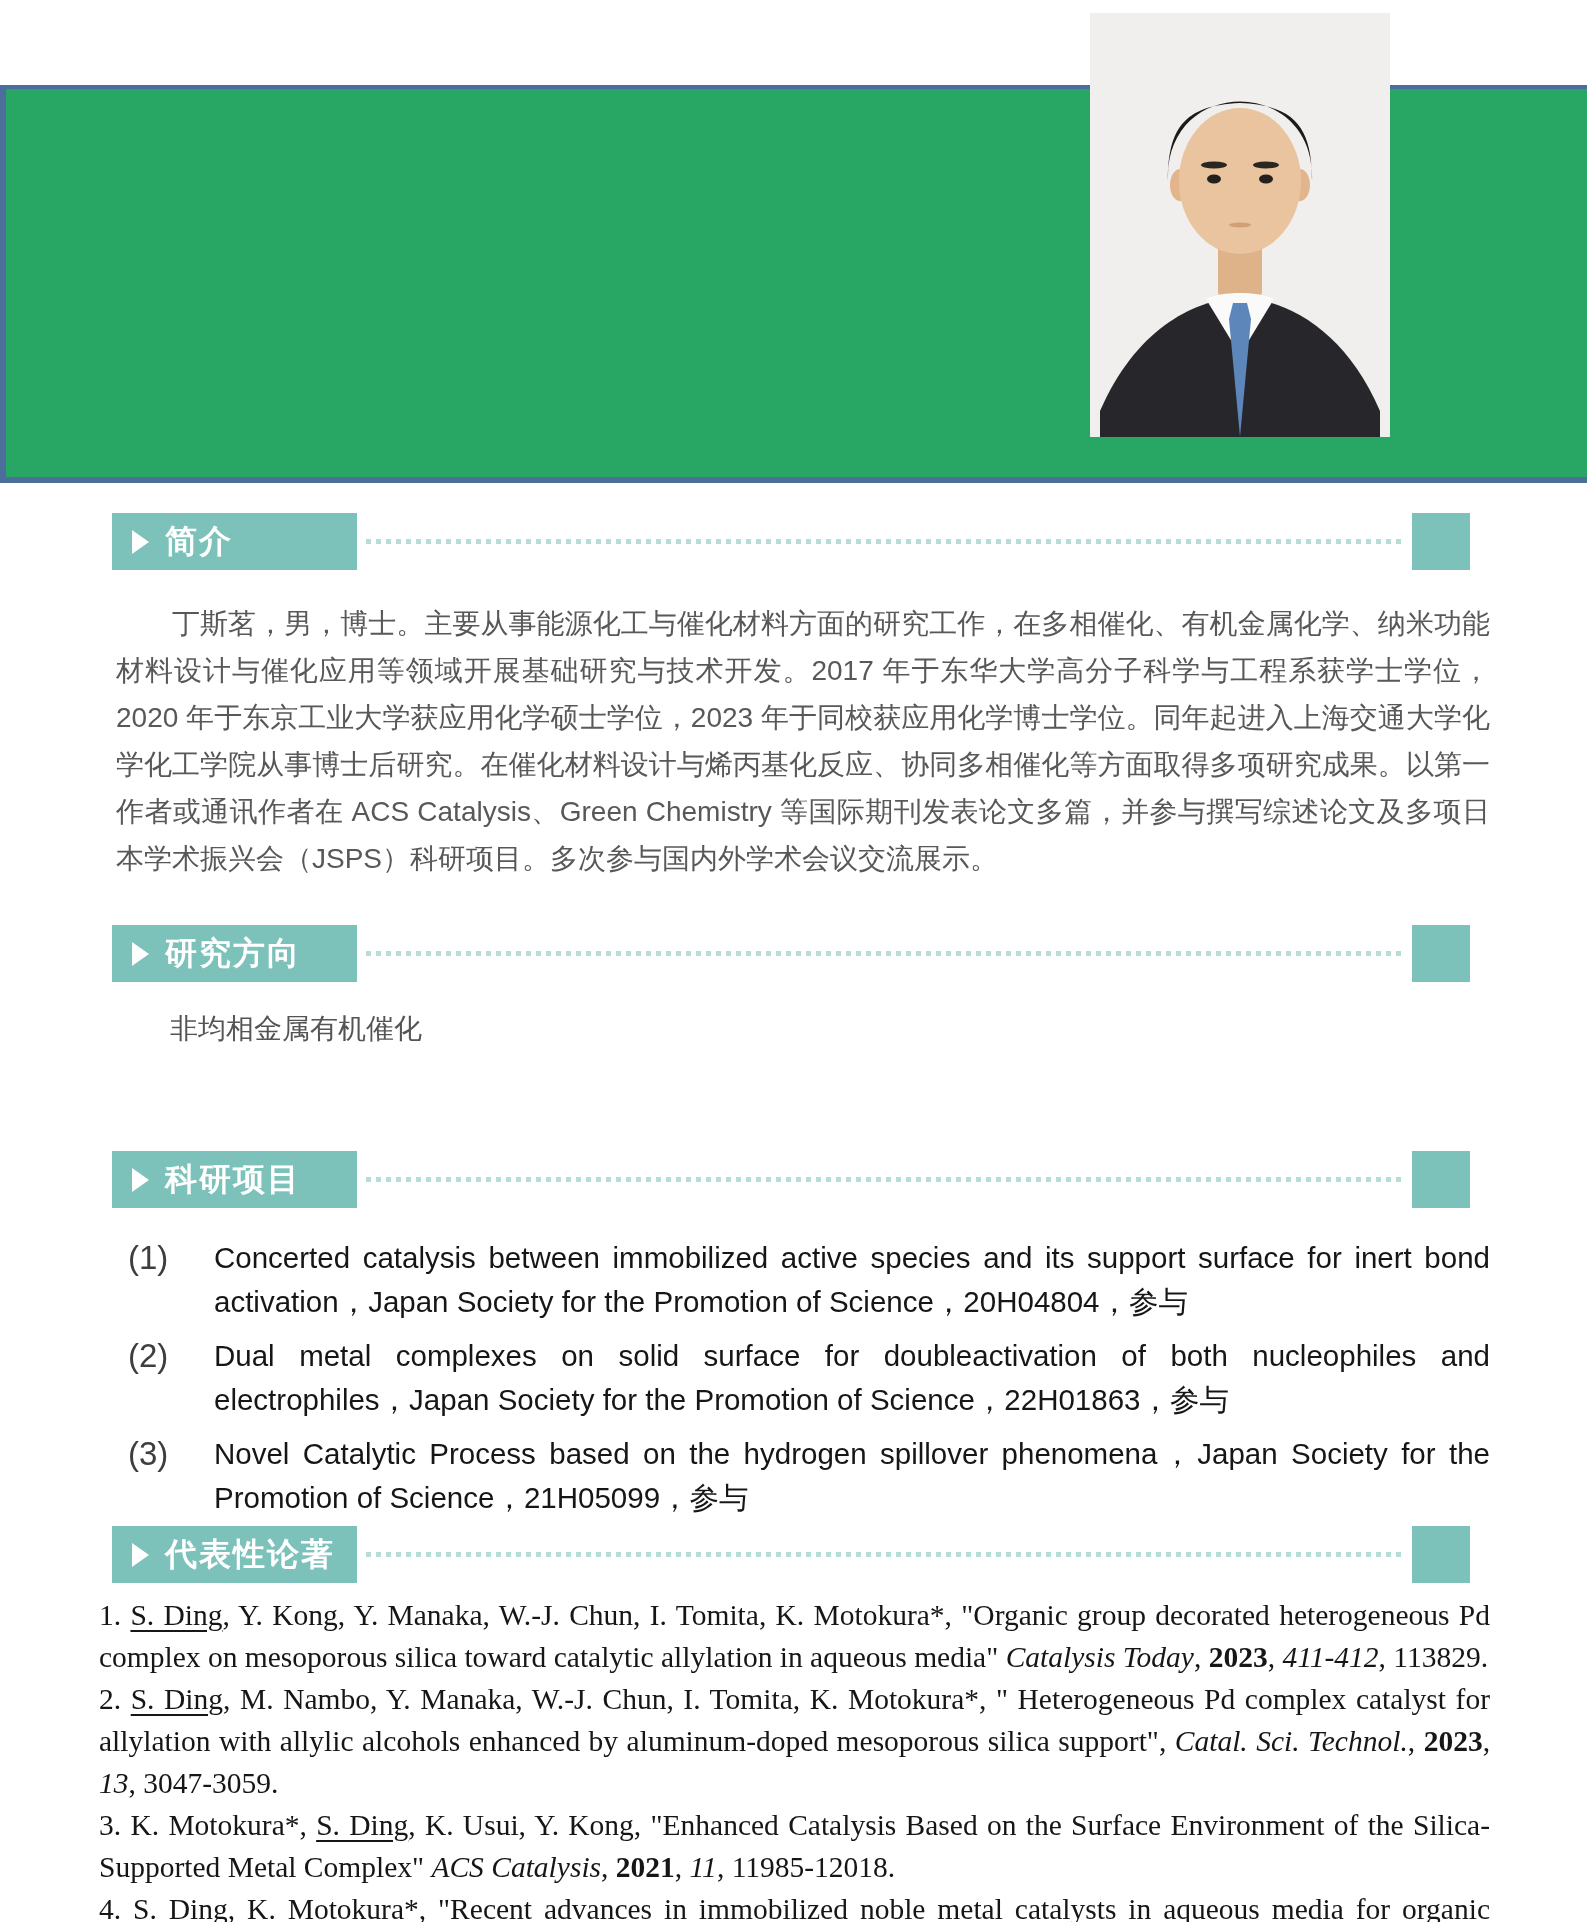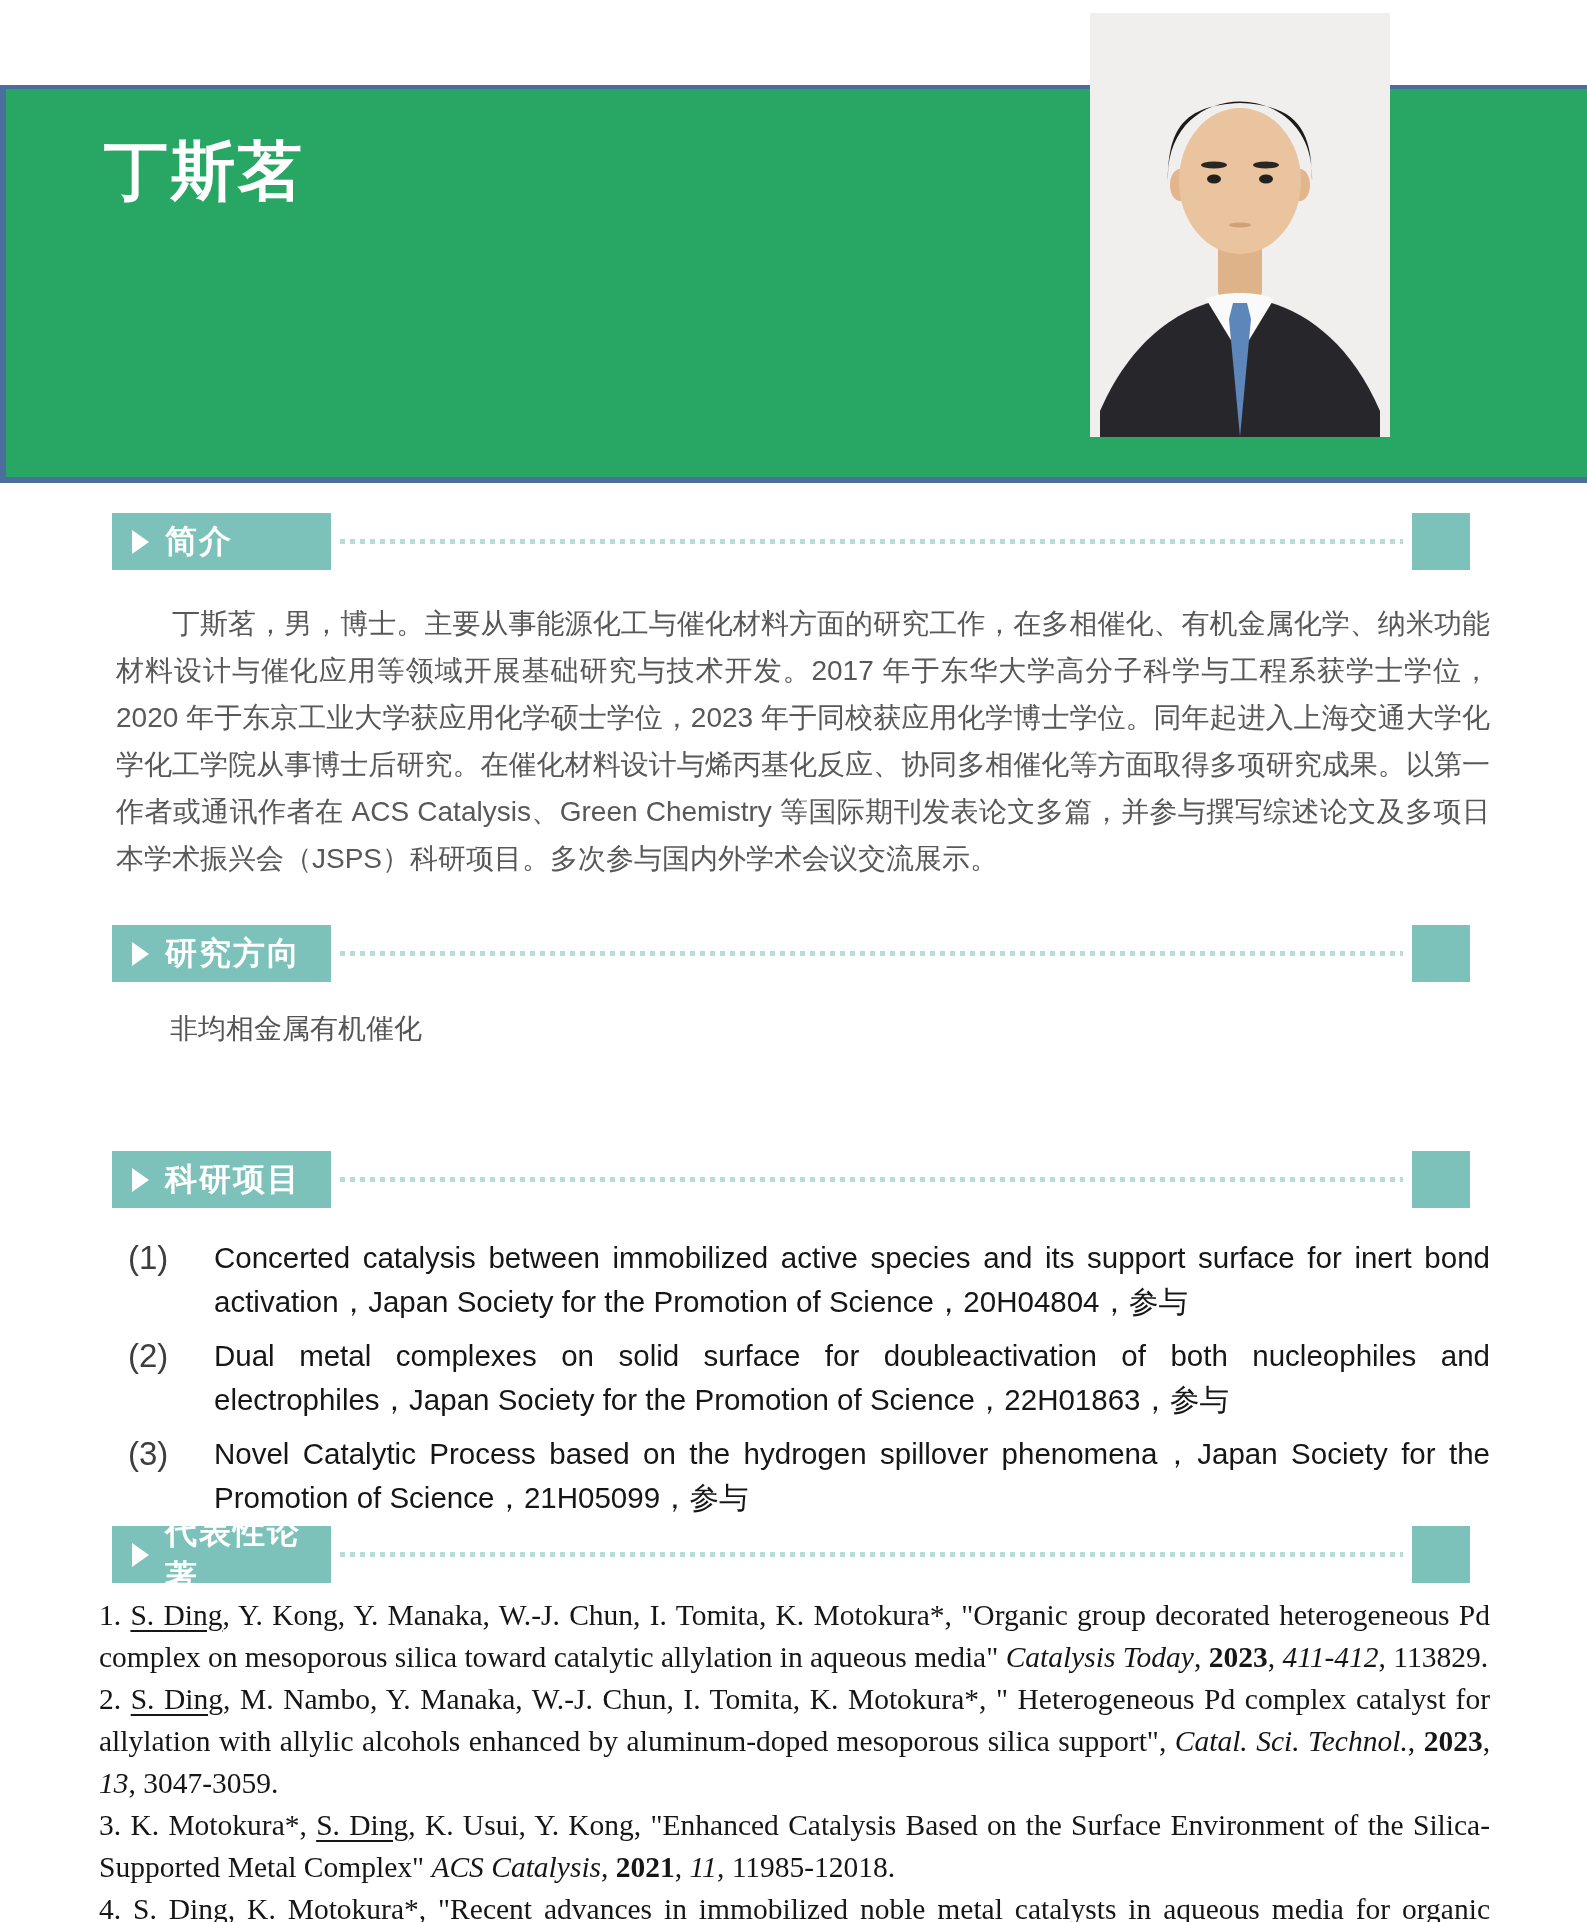--- a/index.html
+++ b/index.html
@@ -22,21 +22,21 @@
     grid-auto-rows:72px;align-items:center;color:#ffffff;font-size:29px;white-space:nowrap;
   }
   .flabel{font-weight:bold;}
   .fvalue{margin-left:9px;}
   .fvalue.bold{font-weight:bold;}
   
   .photo{position:absolute;left:1090px;top:13px;width:300px;height:424px;z-index:5;}
   .photo svg{display:block;}
   
   .sec-head{position:absolute;left:112px;width:1358px;height:57px;display:flex;align-items:stretch;}
-  .sec-box{width:219px;flex:none;background:#7cc2ba;display:flex;align-items:center;box-sizing:border-box;padding-left:20px;}
+  .sec-box{width:245px;flex:none;background:#7cc2ba;display:flex;align-items:center;box-sizing:border-box;padding-left:20px;}
   .tri{width:0;height:0;border-left:17px solid #ffffff;border-top:12px solid transparent;border-bottom:12px solid transparent;margin-right:16px;flex:none;}
   .sec-title{color:#ffffff;font-size:32px;font-weight:bold;letter-spacing:2px;}
   .sec-dots{flex:1;align-self:center;height:5px;margin:0 9px;
     background:repeating-linear-gradient(90deg,#b7ddd8 0 5px,transparent 5px 10px);}
   .sec-square{width:58px;flex:none;background:#7cc2ba;}
   
   .intro-para{
     position:absolute;left:116px;top:600px;width:1374px;font-size:28px;line-height:47px;
     color:#585858;text-align:justify;text-indent:2em;
   }
@@ -55,21 +55,20 @@
   .u{text-decoration:underline;text-underline-offset:5px;}
   .i{font-style:italic;}
   .b{font-weight:bold;}
 </style>
 </head>
 <body>
 
 <div>
 
   <header class="banner">
-    <h1 class="name" style="margin:0">丁斯茗</h1>
   </header>
 
   <div class="photo">
     <svg width="300" height="424" viewBox="0 0 300 424" xmlns="http://www.w3.org/2000/svg">
       <rect x="0" y="0" width="300" height="424" fill="#f0efed"></rect>
       <rect x="128" y="220" width="44" height="70" rx="12" fill="#dfb38a"></rect>
       <path d="M10,424 L10,398 C45,318 100,288 150,284 C200,288 255,318 290,398 L290,424 Z" fill="#26262b"></path>
       <path d="M116,286 L150,342 L184,286 C170,278 130,278 116,286 Z" fill="#fafafa"></path>
       <path d="M143,290 L157,290 L161,306 L150,424 L139,306 Z" fill="#5d86bb"></path>
       <ellipse cx="90" cy="172" rx="10" ry="16" fill="#e2b58c"></ellipse>

